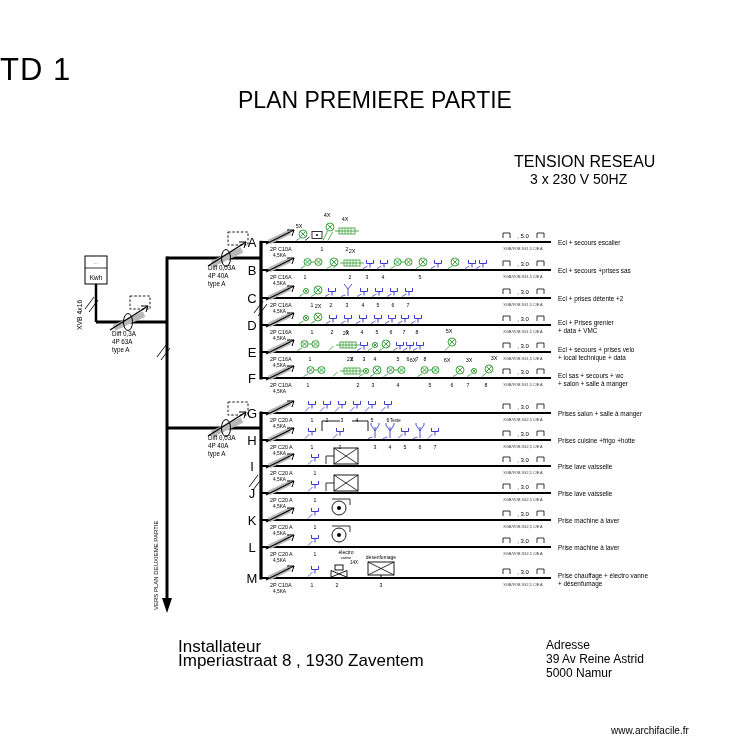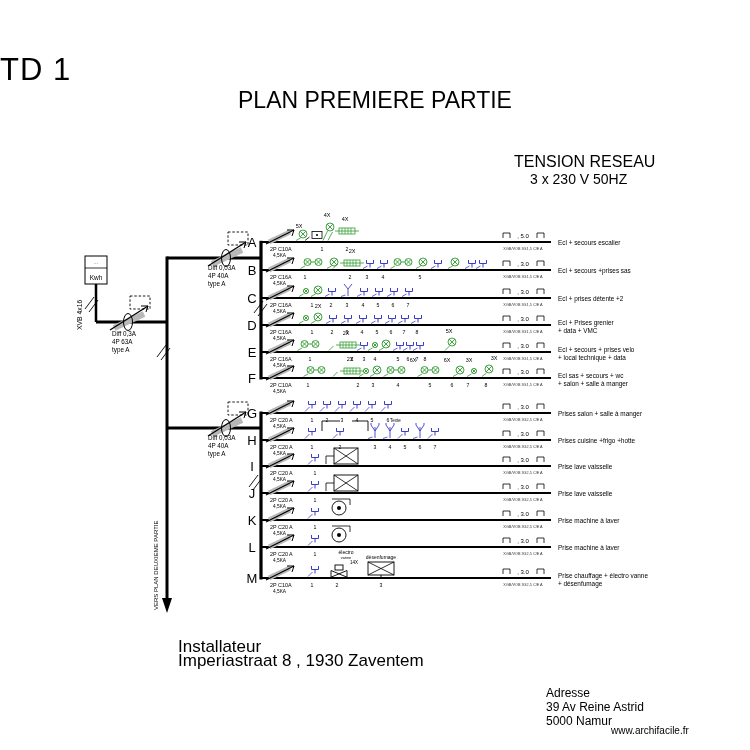--- a/index.html
+++ b/index.html
@@ -4,21 +4,21 @@
 <style>
   html,body{margin:0;padding:0;background:#fff;}
   #sheet{position:relative;width:750px;height:750px;background:#ffffff;overflow:hidden;
          font-family:"Liberation Sans", sans-serif;color:#000;}
   .abs{position:absolute;white-space:nowrap;}
   #title{top:52px;left:0;width:598px;font-size:31px;letter-spacing:1px;}
   #subtitle{top:87px;left:0;width:750px;text-align:center;font-size:23px;}
   #net1{top:153px;left:514px;font-size:16px;}
   #net2{top:171px;left:530px;font-size:14px;}
   #installer{top:640px;left:178px;font-size:17px;line-height:14px;}
-  #address{top:638px;left:546px;font-size:12px;line-height:14px;margin-top:48px;}
+  #address{top:638px;left:546px;font-size:12px;line-height:14px;}
   #website{top:725px;left:611px;font-size:10px;}
   svg{position:absolute;top:0;left:0;}
   svg text{font-family:"Liberation Sans", sans-serif;}
 </style>
 </head>
 <body>
 
 <div id="sheet">
   <div id="title" class="abs">TD 1</div>
   <div id="subtitle" class="abs">PLAN PREMIERE PARTIE</div>

